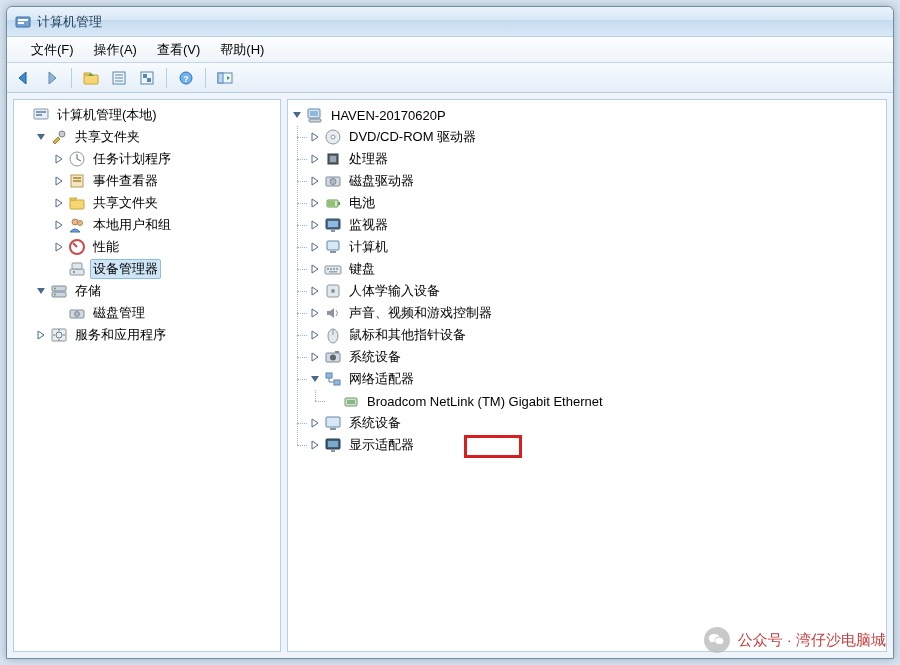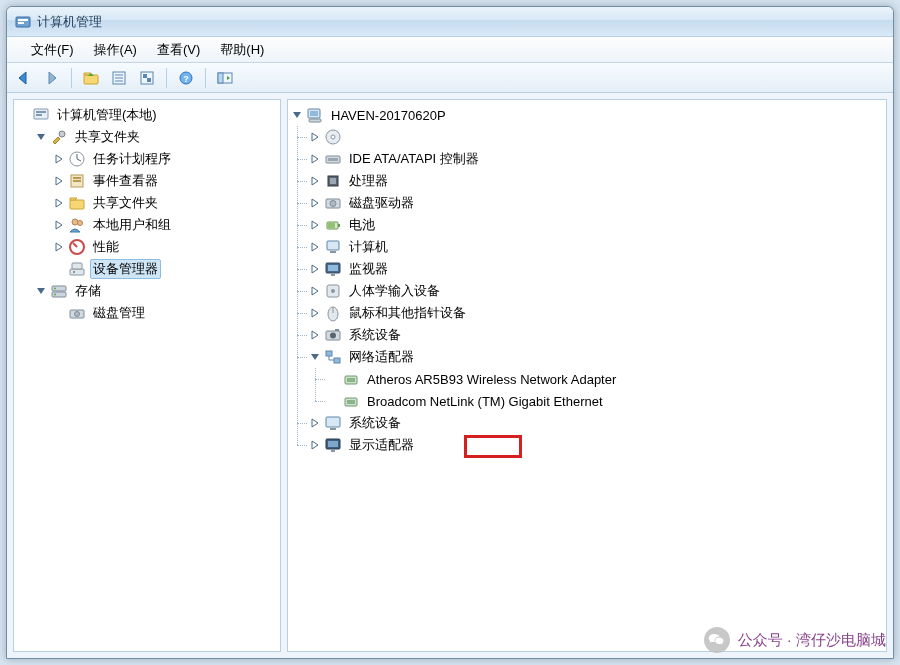--- a/index.html
+++ b/index.html
@@ -148,21 +148,21 @@
     pointer-events: none;
   }
 
   .watermark {
     position: absolute;
     right: 14px;
     bottom: 12px;
     display: flex;
     align-items: center;
     gap: 8px;
-    color: #701a75;
+    color: #b91c1c;
     font-size: 15px;
     opacity: .85;
   }
   .watermark .wicon {
     width: 26px; height: 26px;
     border-radius: 50%;
     background: #bfbfbf;
     display: flex; align-items: center; justify-content: center;
   }
 </style>
@@ -394,20 +394,37 @@
                     <span class="nicon">
                         <svg viewBox="0 0 18 18" width="18" height="18">
                           <rect x="2" y="6" width="14" height="8" rx="1" fill="#d2dae1" stroke="#7f8c98"></rect>
                           <circle cx="9" cy="10" r="2.5" fill="#aeb9c3" stroke="#7f8c98"></circle>
                         </svg>
                       </span>
                     <span class="label">磁盘管理</span>
                   </div>
                 </li>
               </ul>
+            </li>
+            <li class="node">
+              <div class="row">
+                <span class="expander">
+                    <svg width="10" height="10" viewBox="0 0 10 10">
+                      <path d="M2 1 L8 5 L2 9 Z" fill="none" stroke="#4a6a89"></path>
+                    </svg>
+                  </span>
+                <span class="nicon">
+                    <svg viewBox="0 0 18 18" width="18" height="18">
+                      <rect x="2" y="3" width="14" height="12" rx="1" fill="#e9eef3" stroke="#8a959f"></rect>
+                      <circle cx="9" cy="9" r="3" fill="none" stroke="#6f7b86"></circle>
+                      <path d="M9 5 L9 3 M9 13 L9 15 M5 9 L3 9 M13 9 L15 9" stroke="#6f7b86"></path>
+                    </svg>
+                  </span>
+                <span class="label">服务和应用程序</span>
+              </div>
             </li>
           </ul>
         </li>
       </ul>
     </div>
 
     <div class="pane pane-right" style="position:relative;">
       <ul class="tree">
         <li class="node">
           <div class="row">
@@ -432,36 +449,21 @@
                     <svg width="10" height="10" viewBox="0 0 10 10">
                       <path d="M2 1 L8 5 L2 9 Z" fill="none" stroke="#4a6a89"></path>
                     </svg>
                   </span>
                   <span class="nicon">
                     <svg viewBox="0 0 18 18" width="18" height="18">
                       <circle cx="9" cy="9" r="7" fill="#e8edf2" stroke="#8a959f"></circle>
                       <circle cx="9" cy="9" r="2" fill="#fff" stroke="#8a959f"></circle>
                     </svg>
                   </span>
-                </div>
-              </li>
-            <li class="node">
-                <div class="row">
-                  <span class="expander">
-                    <svg width="10" height="10" viewBox="0 0 10 10">
-                      <path d="M2 1 L8 5 L2 9 Z" fill="none" stroke="#4a6a89"></path>
-                    </svg>
-                  </span>
-                  <span class="nicon">
-                    <svg viewBox="0 0 18 18" width="18" height="18">
-                      <rect x="2" y="6" width="14" height="7" rx="1" fill="#d2dae1" stroke="#7f8c98"></rect>
-                      <rect x="4" y="8" width="10" height="3" fill="#9aa6b1"></rect>
-                    </svg>
-                  </span>
-                  <span class="label">IDE ATA/ATAPI 控制器</span>
+                  <span class="label">DVD/CD-ROM 驱动器</span>
                 </div>
               </li>
             <li class="node">
                 <div class="row">
                   <span class="expander">
                     <svg width="10" height="10" viewBox="0 0 10 10">
                       <path d="M2 1 L8 5 L2 9 Z" fill="none" stroke="#4a6a89"></path>
                     </svg>
                   </span>
                   <span class="nicon">
@@ -508,58 +510,94 @@
               </li>
             <li class="node">
                 <div class="row">
                   <span class="expander">
                     <svg width="10" height="10" viewBox="0 0 10 10">
                       <path d="M2 1 L8 5 L2 9 Z" fill="none" stroke="#4a6a89"></path>
                     </svg>
                   </span>
                   <span class="nicon">
                     <svg viewBox="0 0 18 18" width="18" height="18">
-                      <rect x="3" y="3" width="12" height="9" rx="1" fill="#d7e7f4" stroke="#5f86aa"></rect>
-                      <rect x="6" y="13" width="6" height="2" fill="#8a959f"></rect>
-                    </svg>
-                  </span>
-                  <span class="label">计算机</span>
-                </div>
-              </li>
-            <li class="node">
-                <div class="row">
-                  <span class="expander">
-                    <svg width="10" height="10" viewBox="0 0 10 10">
-                      <path d="M2 1 L8 5 L2 9 Z" fill="none" stroke="#4a6a89"></path>
-                    </svg>
-                  </span>
-                  <span class="nicon">
-                    <svg viewBox="0 0 18 18" width="18" height="18">
                       <rect x="2" y="3" width="14" height="10" rx="1" fill="#4a6a89" stroke="#2f4a66"></rect>
                       <rect x="4" y="5" width="10" height="6" fill="#8fb9dd"></rect>
                       <rect x="7" y="14" width="4" height="2" fill="#8a959f"></rect>
                     </svg>
                   </span>
                   <span class="label">监视器</span>
                 </div>
               </li>
             <li class="node">
                 <div class="row">
                   <span class="expander">
                     <svg width="10" height="10" viewBox="0 0 10 10">
                       <path d="M2 1 L8 5 L2 9 Z" fill="none" stroke="#4a6a89"></path>
                     </svg>
                   </span>
                   <span class="nicon">
                     <svg viewBox="0 0 18 18" width="18" height="18">
+                      <rect x="3" y="3" width="12" height="9" rx="1" fill="#d7e7f4" stroke="#5f86aa"></rect>
+                      <rect x="6" y="13" width="6" height="2" fill="#8a959f"></rect>
+                    </svg>
+                  </span>
+                  <span class="label">计算机</span>
+                </div>
+              </li>
+            <li class="node">
+                <div class="row">
+                  <span class="expander">
+                    <svg width="10" height="10" viewBox="0 0 10 10">
+                      <path d="M2 1 L8 5 L2 9 Z" fill="none" stroke="#4a6a89"></path>
+                    </svg>
+                  </span>
+                  <span class="nicon">
+                    <svg viewBox="0 0 18 18" width="18" height="18">
+                      <rect x="1" y="6" width="16" height="8" rx="1" fill="#e3e8ed" stroke="#8a959f"></rect>
+                      <rect x="3" y="8" width="2" height="2" fill="#9aa6b1"></rect>
+                      <rect x="6" y="8" width="2" height="2" fill="#9aa6b1"></rect>
+                      <rect x="9" y="8" width="2" height="2" fill="#9aa6b1"></rect>
+                      <rect x="12" y="8" width="2" height="2" fill="#9aa6b1"></rect>
+                      <rect x="5" y="11" width="8" height="1.5" fill="#9aa6b1"></rect>
+                    </svg>
+                  </span>
+                  <span class="label">键盘</span>
+                </div>
+              </li>
+            <li class="node">
+                <div class="row">
+                  <span class="expander">
+                    <svg width="10" height="10" viewBox="0 0 10 10">
+                      <path d="M2 1 L8 5 L2 9 Z" fill="none" stroke="#4a6a89"></path>
+                    </svg>
+                  </span>
+                  <span class="nicon">
+                    <svg viewBox="0 0 18 18" width="18" height="18">
                       <rect x="3" y="3" width="12" height="12" rx="2" fill="#e3e8ed" stroke="#8a959f"></rect>
                       <circle cx="9" cy="9" r="2" fill="#8a959f"></circle>
                     </svg>
                   </span>
                   <span class="label">人体学输入设备</span>
+                </div>
+              </li>
+            <li class="node">
+                <div class="row">
+                  <span class="expander">
+                    <svg width="10" height="10" viewBox="0 0 10 10">
+                      <path d="M2 1 L8 5 L2 9 Z" fill="none" stroke="#4a6a89"></path>
+                    </svg>
+                  </span>
+                  <span class="nicon">
+                    <svg viewBox="0 0 18 18" width="18" height="18">
+                      <path d="M3 7 L6 7 L10 4 L10 14 L6 11 L3 11 Z" fill="#8a959f"></path>
+                      <path d="M12 6 Q15 9 12 12" fill="none" stroke="#8a959f"></path>
+                    </svg>
+                  </span>
+                  <span class="label">声音、视频和游戏控制器</span>
                 </div>
               </li>
             <li class="node">
                 <div class="row">
                   <span class="expander">
                     <svg width="10" height="10" viewBox="0 0 10 10">
                       <path d="M2 1 L8 5 L2 9 Z" fill="none" stroke="#4a6a89"></path>
                     </svg>
                   </span>
                   <span class="nicon">
@@ -607,32 +645,20 @@
               <ul>
                 <li class="node">
                     <div class="row">
                       <span class="expander none"></span>
                       <span class="nicon">
                         <svg viewBox="0 0 18 18" width="18" height="18">
                           <rect x="3" y="6" width="12" height="8" rx="1" fill="#cfe0ce" stroke="#6f9a6d"></rect>
                           <rect x="5" y="8" width="8" height="4" fill="#8ab588"></rect>
                         </svg>
                       </span>
-                      <span id="wifi-label" class="label">Atheros AR5B93 <span>Wireless</span> Network Adapter</span>
-                    </div>
-                  </li>
-                <li class="node">
-                    <div class="row">
-                      <span class="expander none"></span>
-                      <span class="nicon">
-                        <svg viewBox="0 0 18 18" width="18" height="18">
-                          <rect x="3" y="6" width="12" height="8" rx="1" fill="#cfe0ce" stroke="#6f9a6d"></rect>
-                          <rect x="5" y="8" width="8" height="4" fill="#8ab588"></rect>
-                        </svg>
-                      </span>
                       <span class="label">Broadcom NetLink (TM) Gigabit Ethernet</span>
                     </div>
                   </li>
               </ul>
             </li>
             <li class="node">
                 <div class="row">
                   <span class="expander">
                     <svg width="10" height="10" viewBox="0 0 10 10">
                       <path d="M2 1 L8 5 L2 9 Z" fill="none" stroke="#4a6a89"></path>

